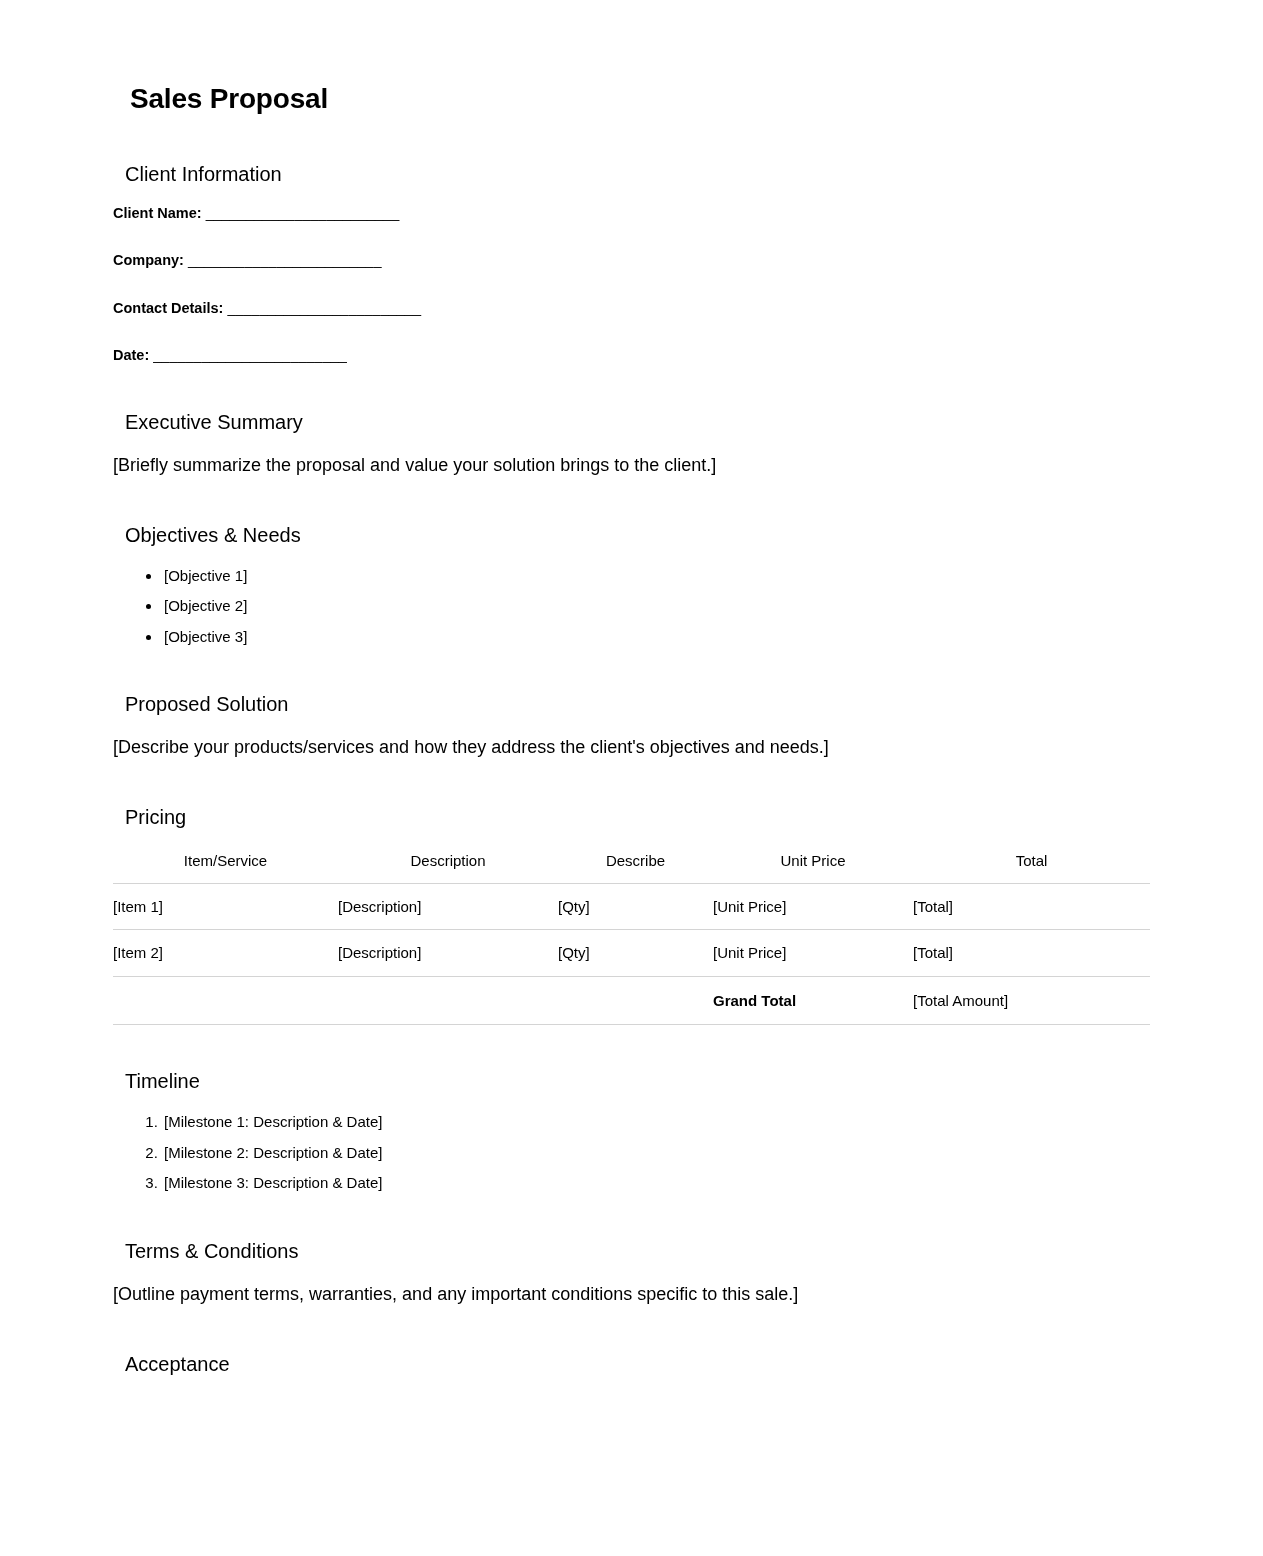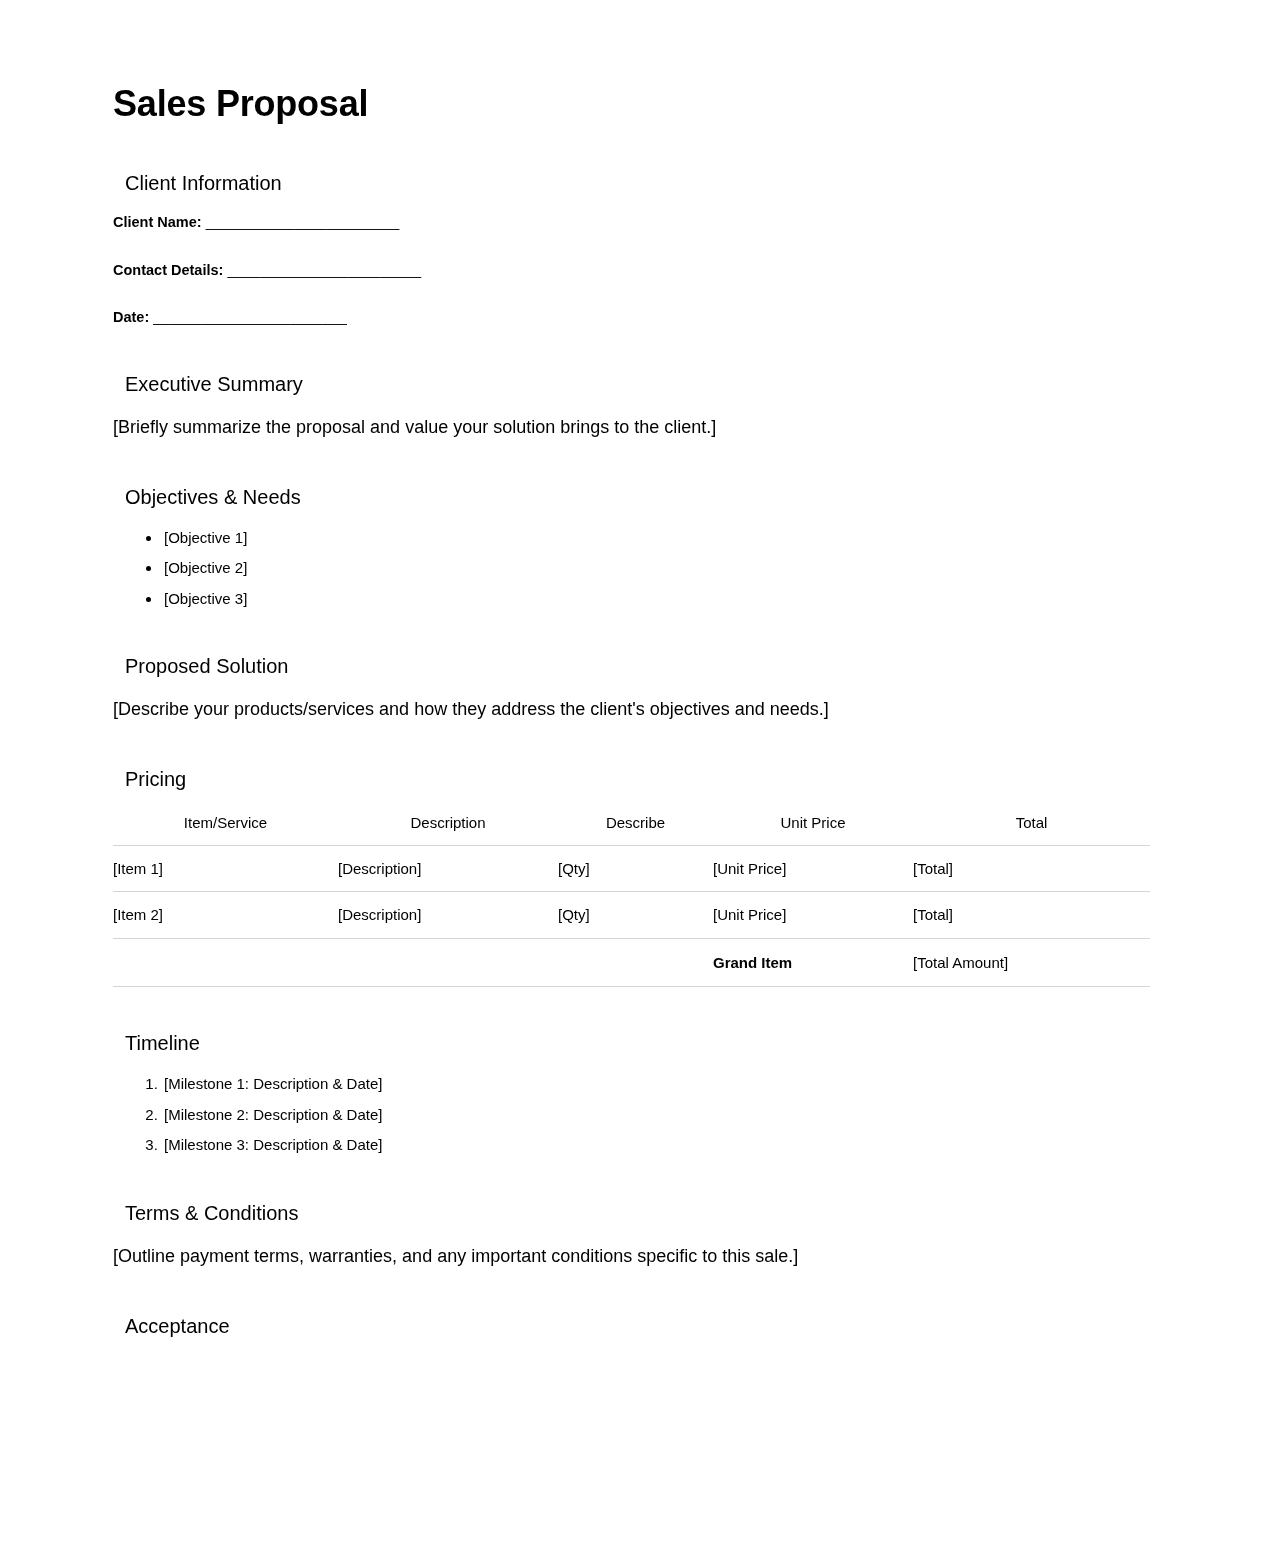--- a/index.html
+++ b/index.html
@@ -18,24 +18,24 @@
   .page {
     box-sizing: border-box;
     width: 1263px;
     min-height: 1556px;
     padding: 82px 113px 40px 113px;
     background: #ffffff;
   }
 
   
   .doc-title {
-    font-size: 36px;
+    font-size: 28px;
     font-weight: bold;
     line-height: 1.2;
-    margin: 0 0 46px 0;
+    margin: 0 0 46px 17px;
     letter-spacing: -0.2px;
   }
   .section-title {
     font-size: 20px;
     font-weight: normal;
     line-height: 1.2;
     margin: 0 0 18px 12px;
   }
   .section {
     margin: 0 0 44px 0;
@@ -125,20 +125,24 @@
   <h1 class="doc-title">Sales Proposal</h1>
 
   <div class="section">
     <h2 class="section-title">Client Information</h2>
 
     <div class="field-row">
       <span class="field-label">Client Name:</span>
       <span class="field-blank">________________________</span>
     </div>
 
+    <div class="field-row">
+      <span class="field-label">Company:</span>
+      <span class="field-blank">________________________</span>
+    </div>
 
     <div class="field-row">
       <span class="field-label">Contact Details:</span>
       <span class="field-blank">________________________</span>
     </div>
 
     <div class="field-row">
       <span class="field-label">Date:</span>
       <span class="field-blank">________________________</span>
     </div>
@@ -194,21 +198,21 @@
           <td>[Item 2]</td>
           <td>[Description]</td>
           <td>[Qty]</td>
           <td>[Unit Price]</td>
           <td>[Total]</td>
         </tr>
         <tr class="grand-total">
           <td></td>
           <td></td>
           <td></td>
-          <td class="grand-total-label">Grand Item</td>
+          <td class="grand-total-label">Grand Total</td>
           <td>[Total Amount]</td>
         </tr>
       </tbody>
     </table>
   </div>
 
   <div class="section">
     <h2 class="section-title">Timeline</h2>
     <ol class="doc-list">
       <li>[Milestone 1: Description &amp; Date]</li>

